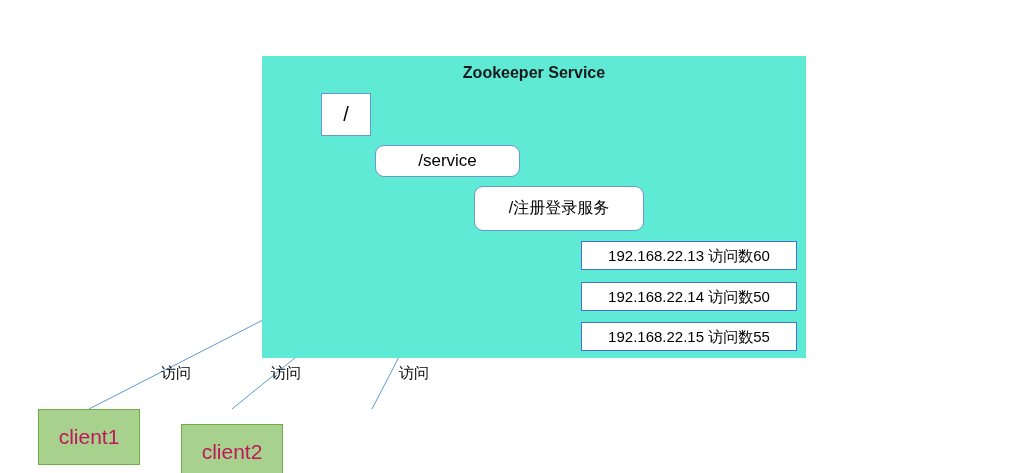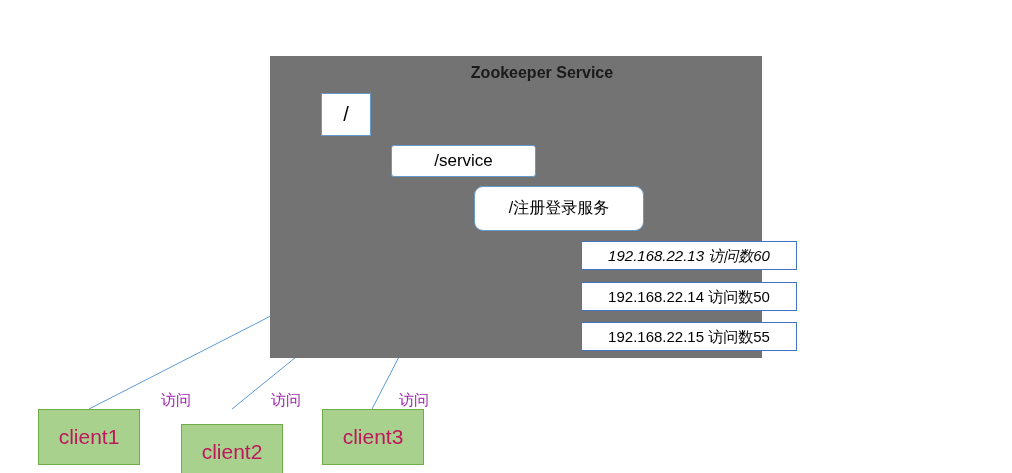--- a/index.html
+++ b/index.html
@@ -25,24 +25,23 @@
     text-align: center;
     font-size: 16px;
     color: #000000;
     white-space: nowrap;
     letter-spacing: 0px;
   }
   #zk-panel {
     position: absolute;
     left: 262px;
     top: 56px;
-    width: 492px;
+    width: 544px;
     height: 302px;
-    background: #737373;
-    margin-left: 8px;
+    background: #5eead4;
   }
   #zk-panel-title {
     position: absolute;
     left: 0;
     top: 8px;
     width: 544px;
     text-align: center;
     font-size: 16px;
     font-weight: bold;
     color: #1a1a1a;
@@ -60,46 +59,46 @@
     text-align: center;
   }
   #node-root {
     left: 321px;
     top: 93px;
     width: 50px;
     height: 43px;
     font-size: 20px;
   }
   #node-service {
-    left: 391px;
+    left: 375px;
     top: 145px;
     width: 145px;
     height: 32px;
-    border-radius: 3px;
+    border-radius: 9px;
     font-size: 17px;
   }
   #node-app {
     left: 474px;
     top: 186px;
     width: 170px;
     height: 45px;
     border-radius: 9px;
     font-size: 16px;
     flex-direction: row;
     justify-content: center;
   }
   #node-app .ln { display: block; }
   .ip-node {
     left: 581px;
     width: 216px;
     height: 29px;
     font-size: 15px;
     border: 1.8px solid #4472c4;
   }
-  #ip-0 { top: 241px; font-style: italic; }
+  #ip-0 { top: 241px; }
   #ip-1 { top: 282px; }
   #ip-2 { top: 322px; text-align: right; }
   .client {
     position: absolute;
     box-sizing: border-box;
     width: 102px;
     height: 56px;
     background: #a9d18e;
     border: 1.5px solid #70ad47;
     display: flex;
@@ -108,22 +107,22 @@
     font-size: 21px;
     color: #be185d;
     top: 409px;
   }
   #client-0 { left: 38px; }
   #client-1 { left: 181px; margin-top: 15px; }
   #client-2 { left: 322px; }
   .access-label {
     position: absolute;
     font-size: 15px;
-    color: #a21caf;
-    top: 391px;
+    color: #000000;
+    top: 364px;
     white-space: nowrap;
   }
   #access-0 { left: 161px; }
   #access-1 { left: 271px; }
   #access-2 { left: 399px; }
   #edges {
     position: absolute;
     left: 0;
     top: 0;
     width: 1012px;
@@ -179,21 +178,18 @@
   <div class="node ip-node" id="ip-2">
     <span>192.168.22.15 访问数55</span>
   </div>
 
   <div class="client" id="client-0">
     <span>client1</span>
   </div>
   <div class="client" id="client-1">
     <span>client2</span>
   </div>
-  <div class="client" id="client-2">
-    <span>client3</span>
-  </div>
 
   <div class="access-label" id="access-0">访问</div>
   <div class="access-label" id="access-1">访问</div>
   <div class="access-label" id="access-2">访问</div>
 
 </div>
 
 </body></html>

